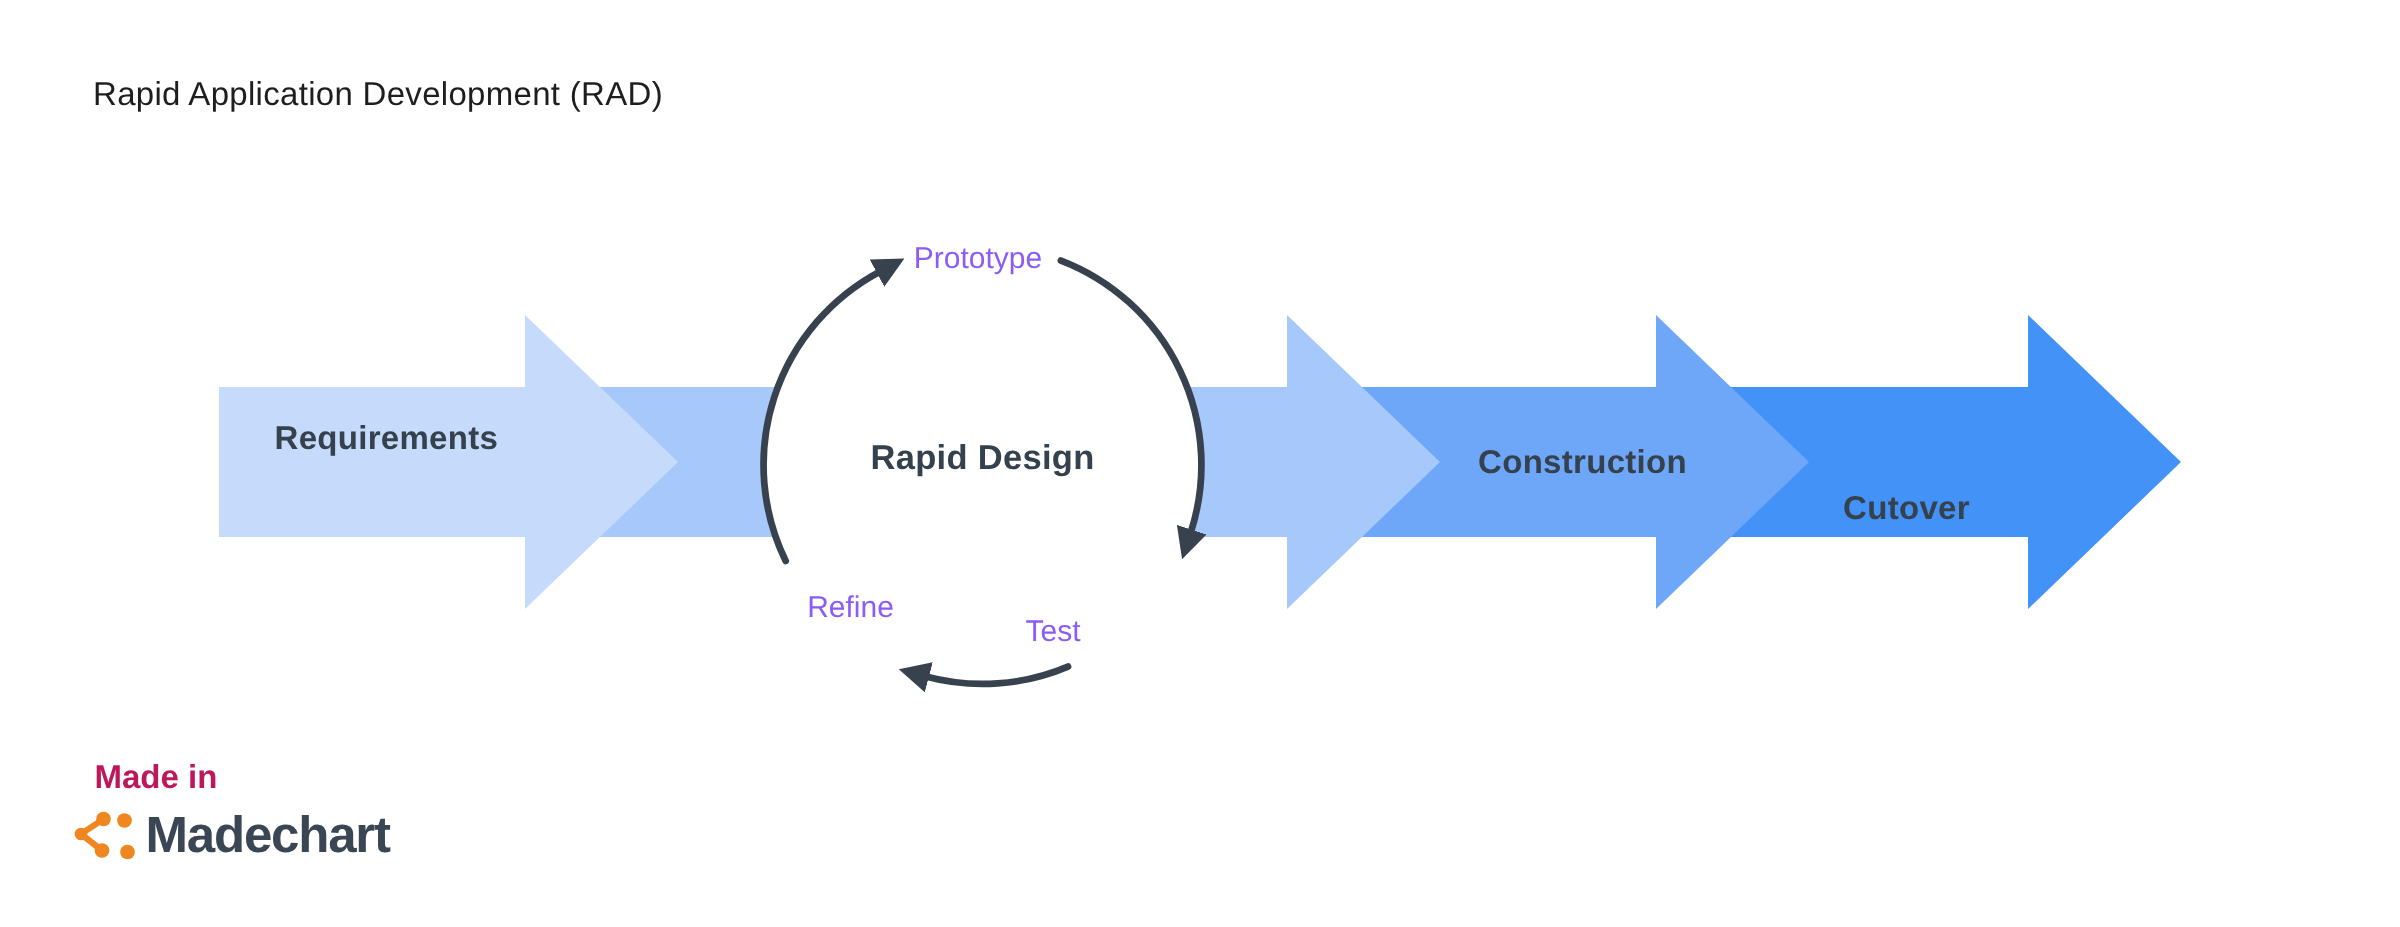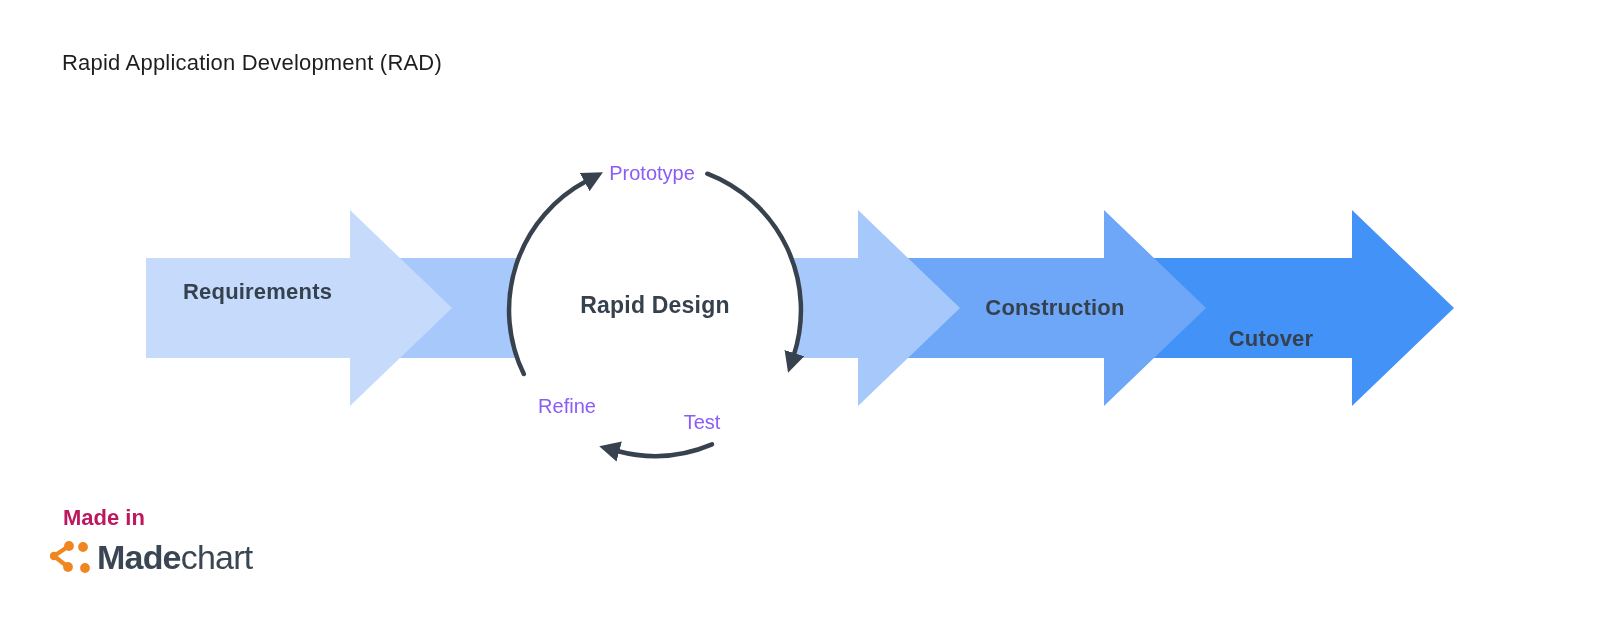--- a/index.html
+++ b/index.html
@@ -15,21 +15,21 @@
   .con-label{left:1055px;top:308px;}
   .cut-label{left:1271px;top:307px;margin-top:32px;}
   .cycle-label{font-size:20px;font-weight:400;color:#8b5cf6;}
   .proto{left:652px;top:173px;}
   .test{left:702px;top:406px;margin-top:16px;}
   .refine{left:567px;top:406px;}
   .made-in{left:63px;top:505px;font-size:22px;font-weight:700;color:#be185d;}
   .brand-mark{position:absolute;left:48px;top:538px;}
   .brand-word{left:97px;top:540px;font-size:34px;color:#3a4653;letter-spacing:-0.8px;line-height:34px;}
   .brand-bold{font-weight:700;}
-  .brand-reg{font-weight:400;}
+  .brand-reg{font-weight:700;}
 </style>
 </head>
 <body>
 
 <div class="canvas">
 
   <svg class="shapes" width="1600" height="618" viewBox="0 0 1600 618">
     <defs>
       <marker id="ah" viewBox="0 0 6 6" refX="0.6" refY="3" markerWidth="4.6" markerHeight="4.6" orient="auto">
         <path d="M0,0 L6,3 L0,6 Z" fill="#38424e"></path>

